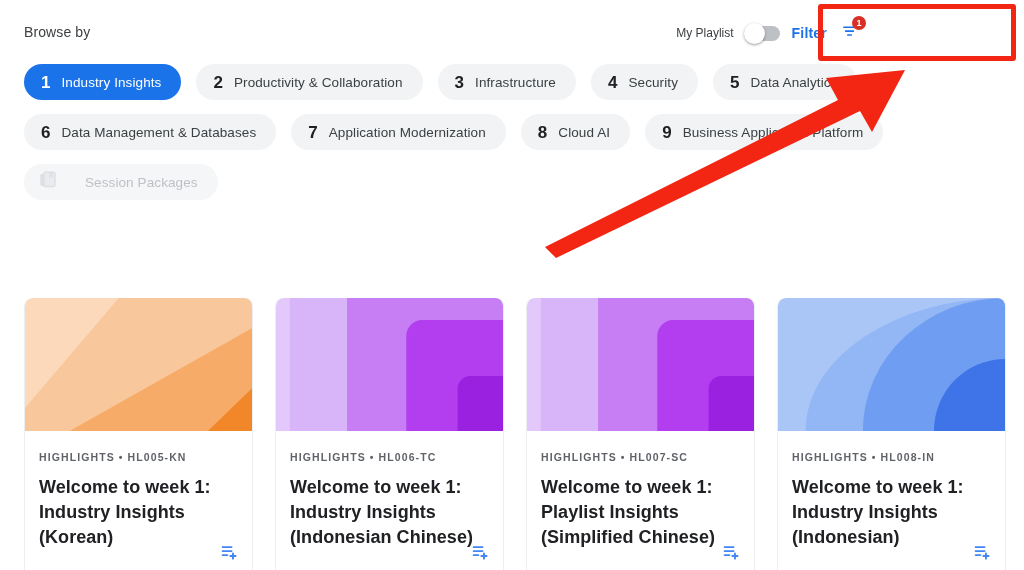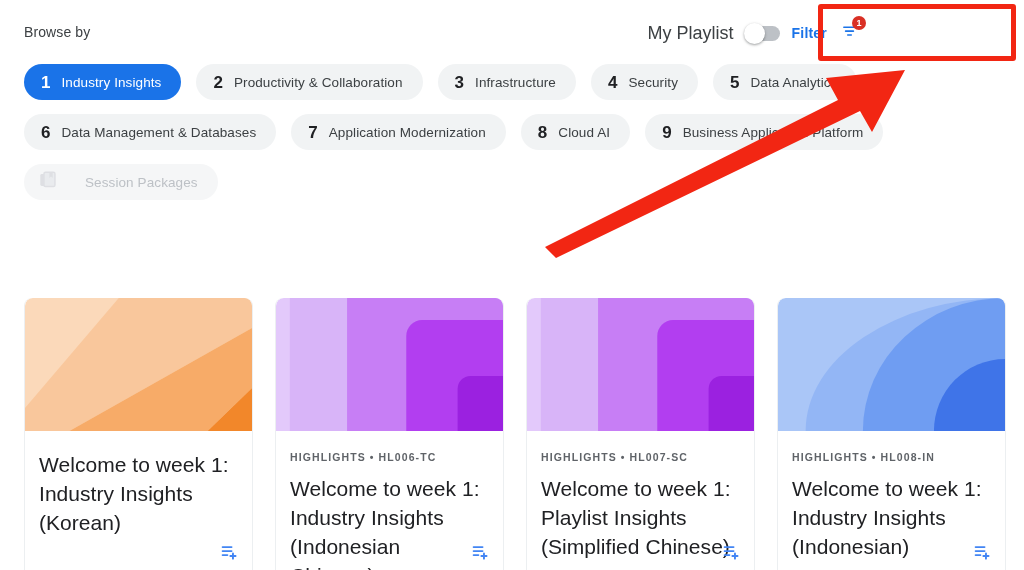--- a/index.html
+++ b/index.html
@@ -34,21 +34,21 @@
     position: absolute;
     right: 18px;
     top: 17px;
     display: flex;
     align-items: center;
     gap: 12px;
     height: 32px;
   }
 
   .playlist-label {
-    font-size: 18px;
+    font-size: 12px;
     color: #3c4043;
     white-space: nowrap;
   }
 
   .toggle {
     position: relative;
     width: 34px;
     height: 15px;
     border-radius: 8px;
     background: #bdc1c6;
@@ -176,22 +176,22 @@
   .card-body { padding: 20px 14px 0 14px; }
   .card-meta {
     font-size: 10.5px;
     font-weight: 700;
     letter-spacing: 1.1px;
     color: #5f6368;
     margin-bottom: 12px;
     white-space: nowrap;
   }
   .card-title {
-    font-size: 21px;
-    font-weight: 400;
+    font-size: 18px;
+    font-weight: 700;
     line-height: 1.38;
     color: #202124;
     letter-spacing: .05px;
   }
   .card-action {
     position: absolute;
     right: 12px;
     bottom: 8px;
     cursor: pointer;
     line-height: 0;
@@ -302,20 +302,21 @@
     <div class="card">
       <div class="card-art">
         <svg viewBox="0 0 230 133" preserveAspectRatio="none">
           <rect width="230" height="133" fill="#fbd9ba"></rect>
           <polygon points="95,0 230,0 230,30 45,133 0,133 0,110" fill="#f9c79c"></polygon>
           <polygon points="230,30 230,90 185,133 45,133" fill="#f7ab68"></polygon>
           <polygon points="230,90 230,133 185,133" fill="#f2872a"></polygon>
         </svg>
       </div>
       <div class="card-body">
+        <div class="card-meta">HIGHLIGHTS • HL005-KN</div>
         <div class="card-title">Welcome to week 1: Industry Insights (Korean)</div>
       </div>
       <div class="card-action">
         <svg width="20" height="20" viewBox="0 0 24 24" fill="none">
           <rect x="2" y="5" width="13" height="2.2" rx="1.1" fill="#4285f4"></rect>
           <rect x="2" y="9.8" width="13" height="2.2" rx="1.1" fill="#4285f4"></rect>
           <rect x="2" y="14.6" width="8" height="2.2" rx="1.1" fill="#4285f4"></rect>
           <rect x="14.4" y="12.6" width="2.3" height="8.5" rx="1.1" fill="#4285f4"></rect>
           <rect x="11.3" y="15.7" width="8.5" height="2.3" rx="1.1" fill="#4285f4"></rect>
         </svg>

